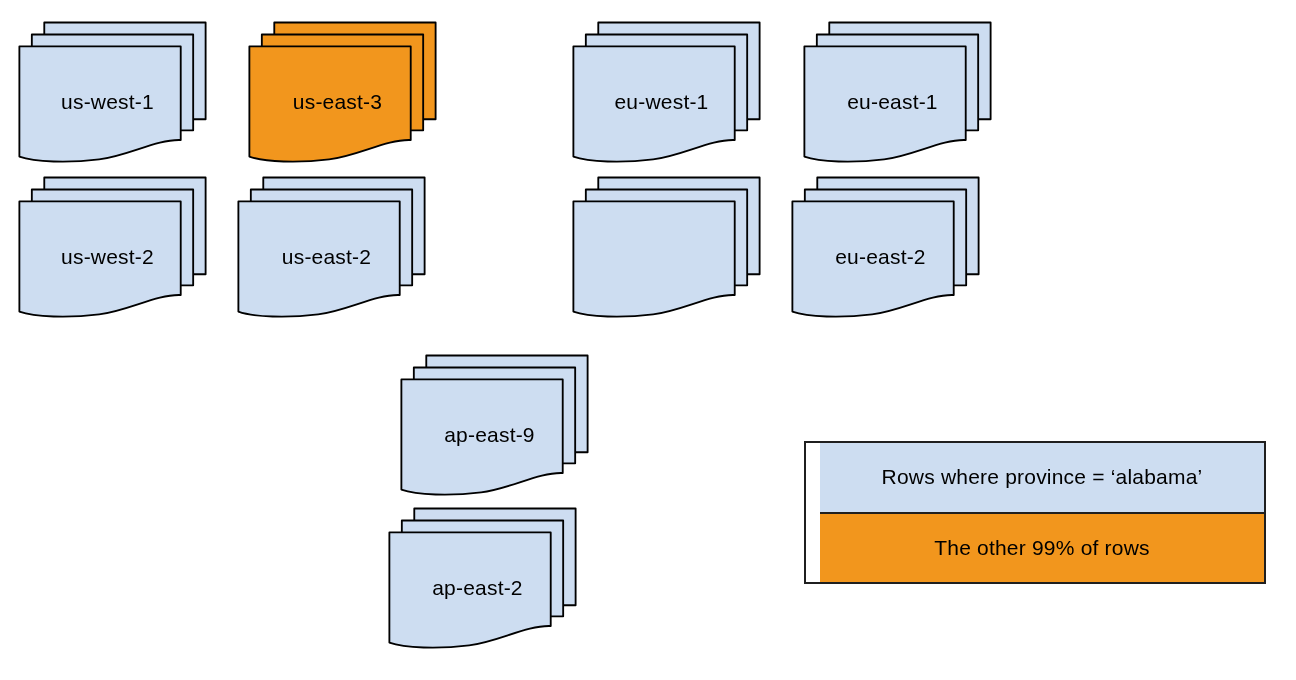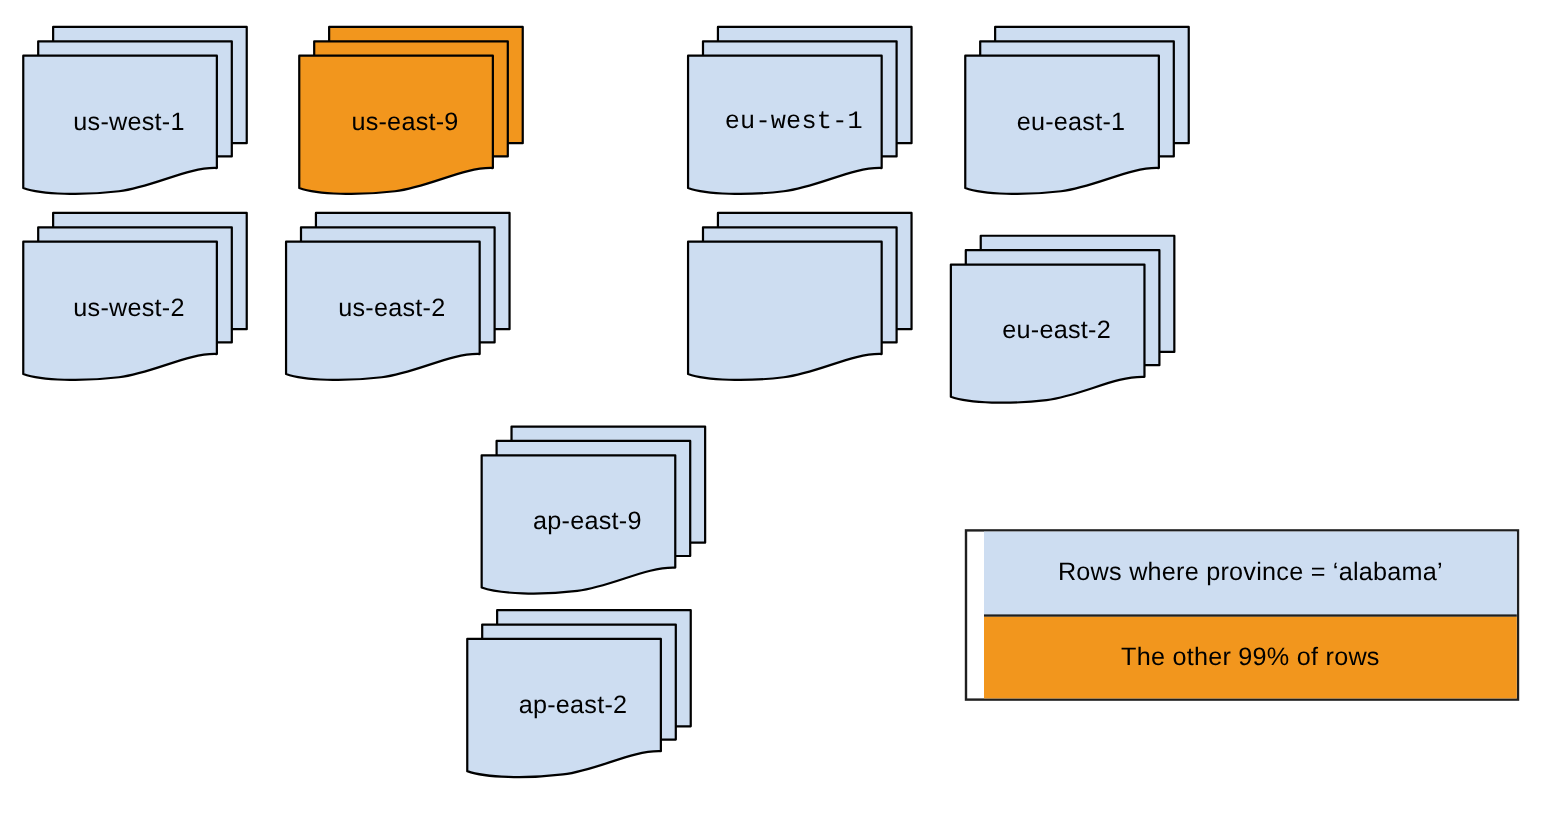--- a/index.html
+++ b/index.html
@@ -95,24 +95,24 @@
     </svg>
     <span class="stack-label">us-west-1</span>
   </div>
 
   <div class="stack variant-orange" style="left:248px; top:15px;">
     <svg viewBox="0 0 205 156" aria-hidden="true">
       <rect class="shape" x="28.5" y="1.5" width="175" height="105"></rect>
       <rect class="shape" x="15" y="14.5" width="175" height="104"></rect>
       <path class="shape" d="M1.5 27.5 L176.5 27.5 L176.5 129 C150 128 120 146 88 150 C55 154 18 153 1.5 147 Z"></path>
     </svg>
-    <span class="stack-label">us-east-9</span>
+    <span class="stack-label">us-east-3</span>
   </div>
 
-  <div class="stack variant-blue" style="left:572px; top:15px;font-family:Liberation Mono, monospace;">
+  <div class="stack variant-blue" style="left:572px; top:15px;">
     <svg viewBox="0 0 205 156" aria-hidden="true">
       <rect class="shape" x="28.5" y="1.5" width="175" height="105"></rect>
       <rect class="shape" x="15" y="14.5" width="175" height="104"></rect>
       <path class="shape" d="M1.5 27.5 L176.5 27.5 L176.5 129 C150 128 120 146 88 150 C55 154 18 153 1.5 147 Z"></path>
     </svg>
     <span class="stack-label">eu-west-1</span>
   </div>
 
   <div class="stack variant-blue" style="left:803px; top:15px;border-radius:17px;">
     <svg viewBox="0 0 205 156" aria-hidden="true">
@@ -142,21 +142,21 @@
   </div>
 
   <div class="stack variant-blue" style="left:572px; top:170px;">
     <svg viewBox="0 0 205 156" aria-hidden="true">
       <rect class="shape" x="28.5" y="1.5" width="175" height="105"></rect>
       <rect class="shape" x="15" y="14.5" width="175" height="104"></rect>
       <path class="shape" d="M1.5 27.5 L176.5 27.5 L176.5 129 C150 128 120 146 88 150 C55 154 18 153 1.5 147 Z"></path>
     </svg>
   </div>
 
-  <div class="stack variant-blue" style="left:791px; top:170px;margin-top:19px;">
+  <div class="stack variant-blue" style="left:791px; top:170px;">
     <svg viewBox="0 0 205 156" aria-hidden="true">
       <rect class="shape" x="28.5" y="1.5" width="175" height="105"></rect>
       <rect class="shape" x="15" y="14.5" width="175" height="104"></rect>
       <path class="shape" d="M1.5 27.5 L176.5 27.5 L176.5 129 C150 128 120 146 88 150 C55 154 18 153 1.5 147 Z"></path>
     </svg>
     <span class="stack-label">eu-east-2</span>
   </div>
 
   <div class="stack variant-blue" style="left:400px; top:348px;">
     <svg viewBox="0 0 205 156" aria-hidden="true">

